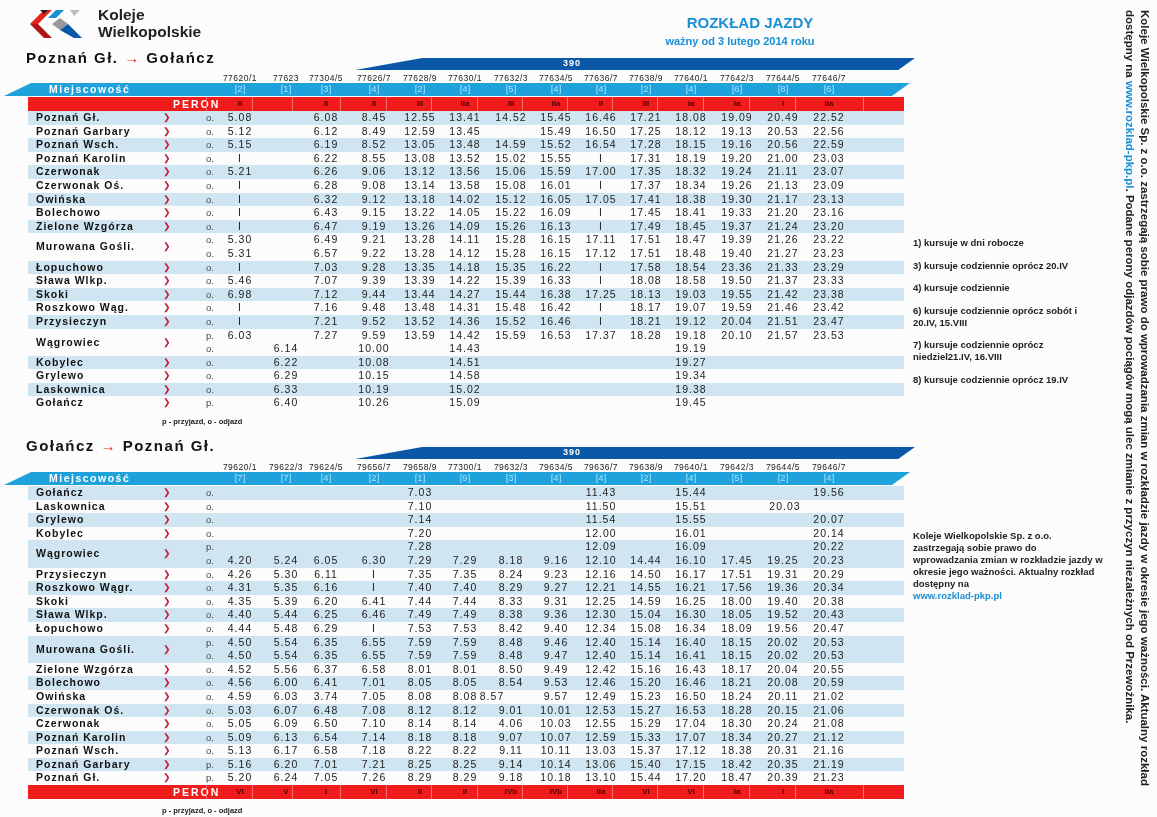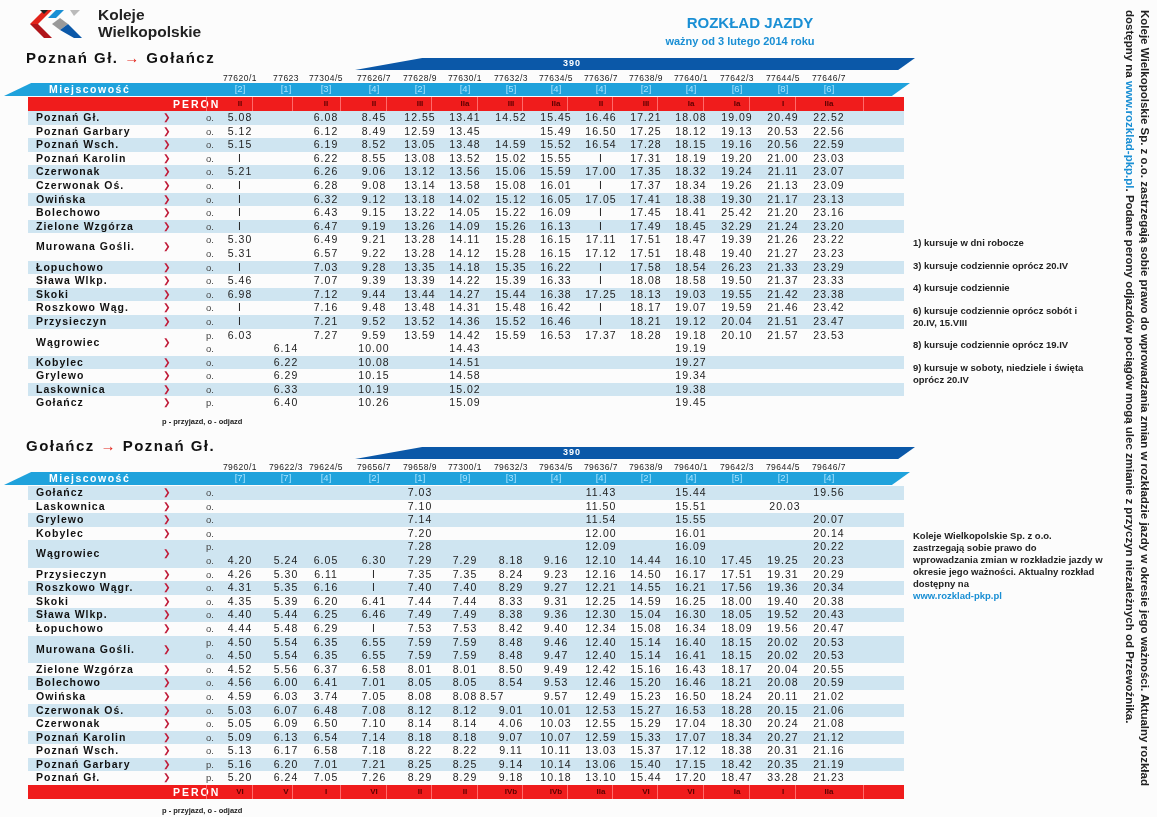--- a/index.html
+++ b/index.html
@@ -279,40 +279,40 @@
         <span class="t" style="left:225px;top:0;line-height:13.6px"></span>
         <span class="t" style="left:265px;top:0;line-height:13.6px">6.43</span>
         <span class="t" style="left:313px;top:0;line-height:13.6px">9.15</span>
         <span class="t" style="left:359px;top:0;line-height:13.6px">13.22</span>
         <span class="t" style="left:404px;top:0;line-height:13.6px">14.05</span>
         <span class="t" style="left:450px;top:0;line-height:13.6px">15.22</span>
         <span class="t" style="left:495px;top:0;line-height:13.6px">16.09</span>
         <span class="t" style="left:540px;top:0;line-height:13.6px">I</span>
         <span class="t" style="left:585px;top:0;line-height:13.6px">17.45</span>
         <span class="t" style="left:630px;top:0;line-height:13.6px">18.41</span>
-        <span class="t" style="left:676px;top:0;line-height:13.6px">25.42</span>
+        <span class="t" style="left:676px;top:0;line-height:13.6px">19.33</span>
         <span class="t" style="left:722px;top:0;line-height:13.6px">21.20</span>
         <span class="t" style="left:768px;top:0;line-height:13.6px">23.16</span>
       </div>
       <div class="row shade ">
         <span class="stn">Zielone Wzgórza</span>
         <span class="chev">❯</span>
         <span class="po" style="top:0;line-height:13.6px">o.</span>
         <span class="t" style="left:179px;top:0;line-height:13.6px">I</span>
         <span class="t" style="left:225px;top:0;line-height:13.6px"></span>
         <span class="t" style="left:265px;top:0;line-height:13.6px">6.47</span>
         <span class="t" style="left:313px;top:0;line-height:13.6px">9.19</span>
         <span class="t" style="left:359px;top:0;line-height:13.6px">13.26</span>
         <span class="t" style="left:404px;top:0;line-height:13.6px">14.09</span>
         <span class="t" style="left:450px;top:0;line-height:13.6px">15.26</span>
         <span class="t" style="left:495px;top:0;line-height:13.6px">16.13</span>
         <span class="t" style="left:540px;top:0;line-height:13.6px">I</span>
         <span class="t" style="left:585px;top:0;line-height:13.6px">17.49</span>
         <span class="t" style="left:630px;top:0;line-height:13.6px">18.45</span>
-        <span class="t" style="left:676px;top:0;line-height:13.6px">32.29</span>
+        <span class="t" style="left:676px;top:0;line-height:13.6px">19.37</span>
         <span class="t" style="left:722px;top:0;line-height:13.6px">21.24</span>
         <span class="t" style="left:768px;top:0;line-height:13.6px">23.20</span>
       </div>
       <div class="row  dbl">
         <span class="stn">Murowana Gośli.</span>
         <span class="chev">❯</span>
         <span class="po" style="top:0;line-height:13.6px">o.</span>
         <span class="po" style="top:13.6px;line-height:13.6px">o.</span>
         <span class="t" style="left:179px;top:0;line-height:13.6px">5.30</span>
         <span class="t" style="left:225px;top:0;line-height:13.6px"></span>
@@ -351,21 +351,21 @@
         <span class="t" style="left:225px;top:0;line-height:13.6px"></span>
         <span class="t" style="left:265px;top:0;line-height:13.6px">7.03</span>
         <span class="t" style="left:313px;top:0;line-height:13.6px">9.28</span>
         <span class="t" style="left:359px;top:0;line-height:13.6px">13.35</span>
         <span class="t" style="left:404px;top:0;line-height:13.6px">14.18</span>
         <span class="t" style="left:450px;top:0;line-height:13.6px">15.35</span>
         <span class="t" style="left:495px;top:0;line-height:13.6px">16.22</span>
         <span class="t" style="left:540px;top:0;line-height:13.6px">I</span>
         <span class="t" style="left:585px;top:0;line-height:13.6px">17.58</span>
         <span class="t" style="left:630px;top:0;line-height:13.6px">18.54</span>
-        <span class="t" style="left:676px;top:0;line-height:13.6px">26.23</span>
+        <span class="t" style="left:676px;top:0;line-height:13.6px">23.36</span>
         <span class="t" style="left:722px;top:0;line-height:13.6px">21.33</span>
         <span class="t" style="left:768px;top:0;line-height:13.6px">23.29</span>
       </div>
       <div class="row  ">
         <span class="stn">Sława Wlkp.</span>
         <span class="chev">❯</span>
         <span class="po" style="top:0;line-height:13.6px">o.</span>
         <span class="t" style="left:179px;top:0;line-height:13.6px">5.46</span>
         <span class="t" style="left:225px;top:0;line-height:13.6px"></span>
         <span class="t" style="left:265px;top:0;line-height:13.6px">7.07</span>
@@ -995,21 +995,21 @@
         <span class="t" style="left:265px;top:0;line-height:13.6px">7.05</span>
         <span class="t" style="left:313px;top:0;line-height:13.6px">7.26</span>
         <span class="t" style="left:359px;top:0;line-height:13.6px">8.29</span>
         <span class="t" style="left:404px;top:0;line-height:13.6px">8.29</span>
         <span class="t" style="left:450px;top:0;line-height:13.6px">9.18</span>
         <span class="t" style="left:495px;top:0;line-height:13.6px">10.18</span>
         <span class="t" style="left:540px;top:0;line-height:13.6px">13.10</span>
         <span class="t" style="left:585px;top:0;line-height:13.6px">15.44</span>
         <span class="t" style="left:630px;top:0;line-height:13.6px">17.20</span>
         <span class="t" style="left:676px;top:0;line-height:13.6px">18.47</span>
-        <span class="t" style="left:722px;top:0;line-height:13.6px">33.28</span>
+        <span class="t" style="left:722px;top:0;line-height:13.6px">20.39</span>
         <span class="t" style="left:768px;top:0;line-height:13.6px">21.23</span>
       </div>
     </div>
     <div class="peron" style="top:338.2px">
       <span class="lbl">PERON</span>
       <span class="sep" style="left:178px"></span>
       <span class="val" style="left:179px">VI</span>
       <span class="sep" style="left:224px"></span>
       <span class="val" style="left:225px">V</span>
       <span class="sep" style="left:264px"></span>
@@ -1039,22 +1039,22 @@
       <span class="sep" style="left:835px"></span>
     </div>
   </div>
 <div class="legend-po" style="left:162px;top:806px">p - przyjazd, o - odjazd</div>
 
 <div class="notes" id="notes">
     <p>1) kursuje w dni robocze</p>
     <p>3) kursuje codziennie oprócz 20.IV</p>
     <p>4) kursuje codziennie</p>
     <p>6) kursuje codziennie oprócz sobót i 20.IV, 15.VIII</p>
+    <p>7) kursuje codziennie oprócz niedziel21.IV, 16.VIII</p>
     <p>8) kursuje codziennie oprócz 19.IV</p>
-    <p>9) kursuje w soboty, niedziele i święta oprócz 20.IV</p>
   </div>
 
 <div class="disclaimer">
   <span>Koleje Wielkopolskie Sp. z o.o. zastrzegają sobie prawo do wprowadzania zmian w rozkładzie jazdy w okresie jego ważności. Aktualny rozkład dostępny na</span>
   <div class="link">www.rozklad-pkp.pl</div>
 </div>
 
 <div class="vert">
   <span>Koleje Wielkopolskie Sp. z o.o. zastrzegają sobie prawo do wprowadzania zmian w rozkładzie jazdy w okresie jego ważności. Aktualny rozkład dostępny na </span><span class="link">www.rozklad-pkp.pl</span><span>. Podane perony odjazdów pociągów mogą ulec zmianie z przyczyn niezależnych od Przewoźnika.</span>
 </div>

